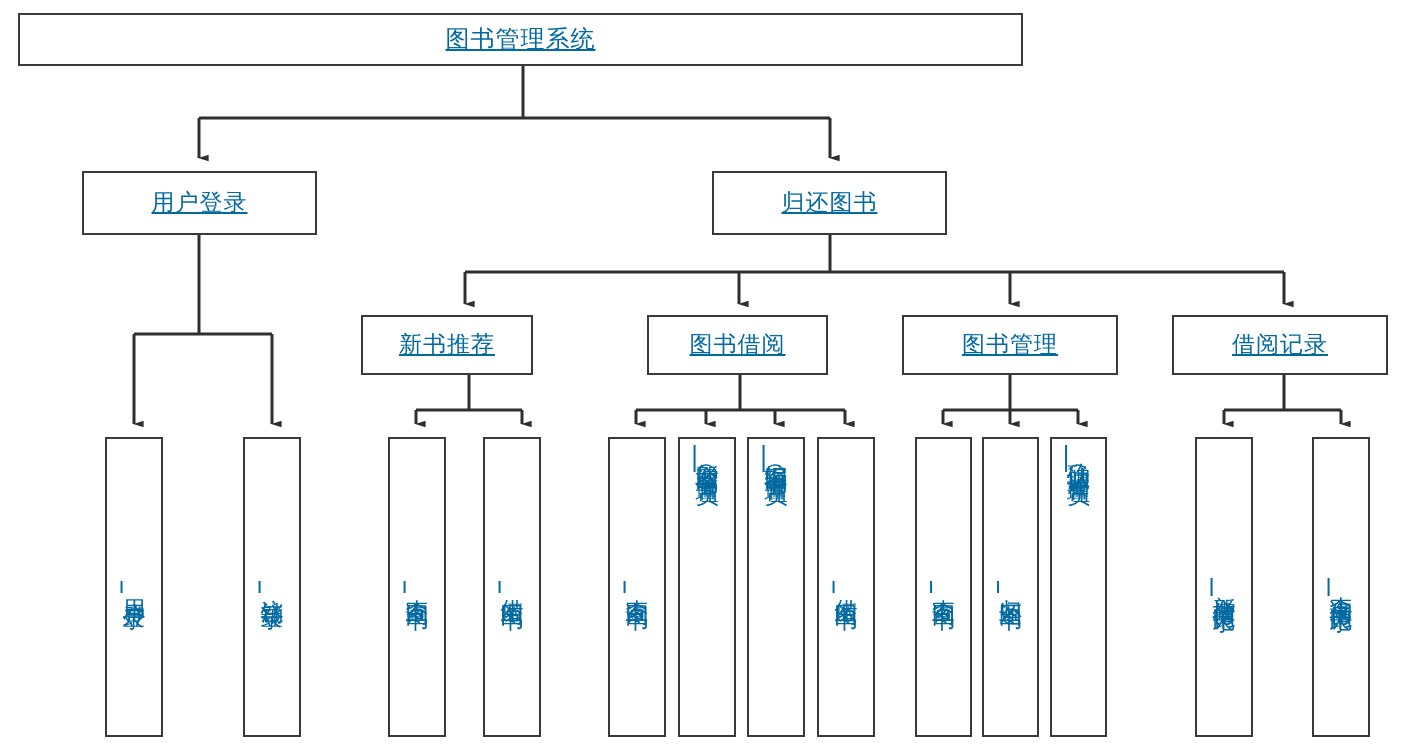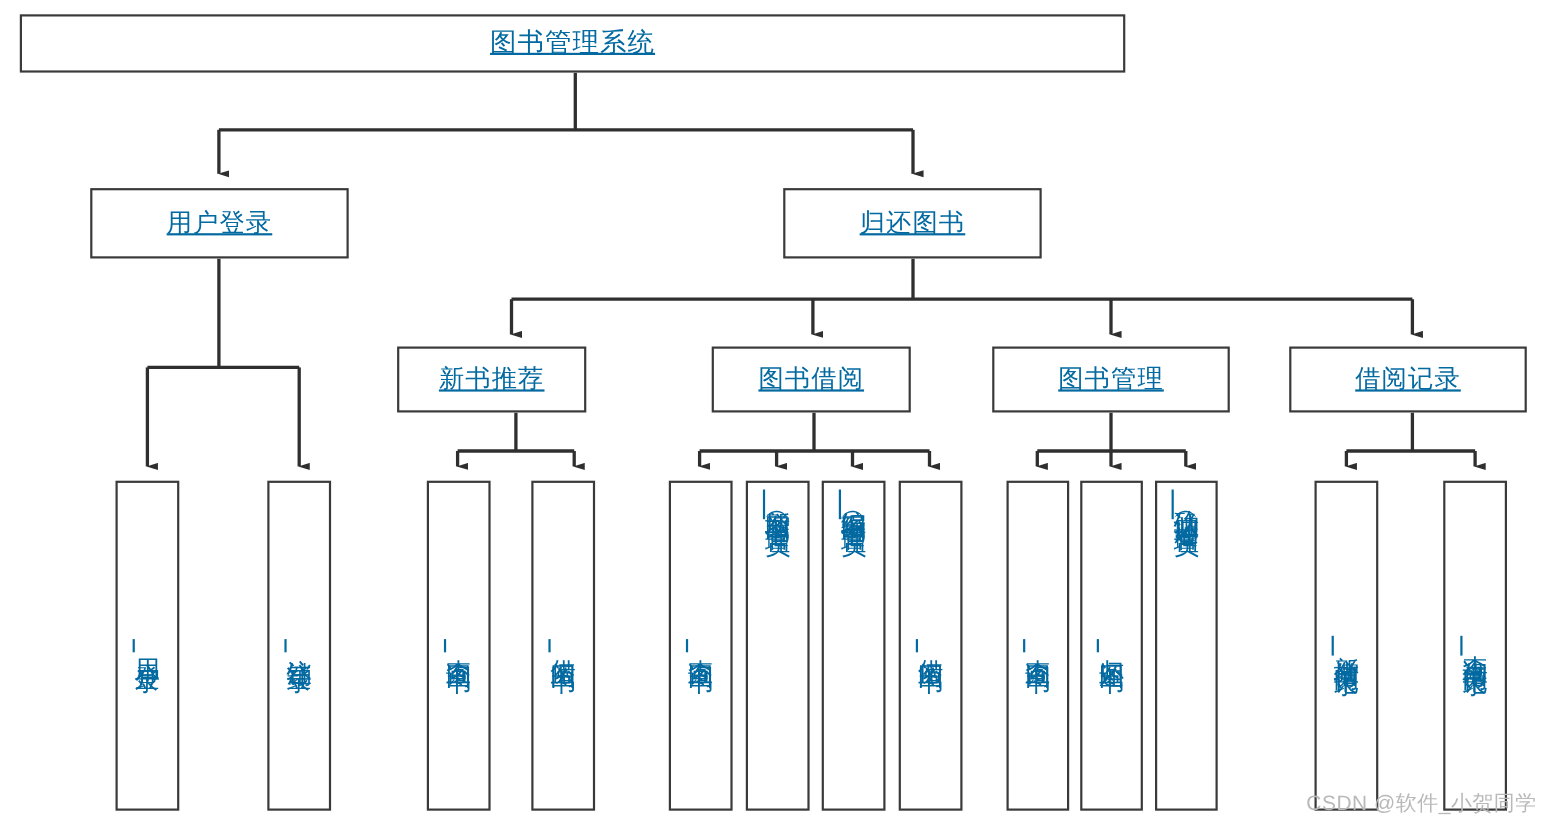--- a/index.html
+++ b/index.html
@@ -180,14 +180,13 @@
     <span class="label">确认归还（管理员）</span>
   </div>
 
   <div class="node v mid" style="left:1195px;top:437px;width:58px;height:300px;">
     <span class="label">新增借阅记录</span>
   </div>
   <div class="node v mid" style="left:1312px;top:437px;width:58px;height:300px;">
     <span class="label">查询借阅记录</span>
   </div>
 
-  <div id="watermark">CSDN @软件_小贺同学</div>
 </div>
 
 </body></html>

